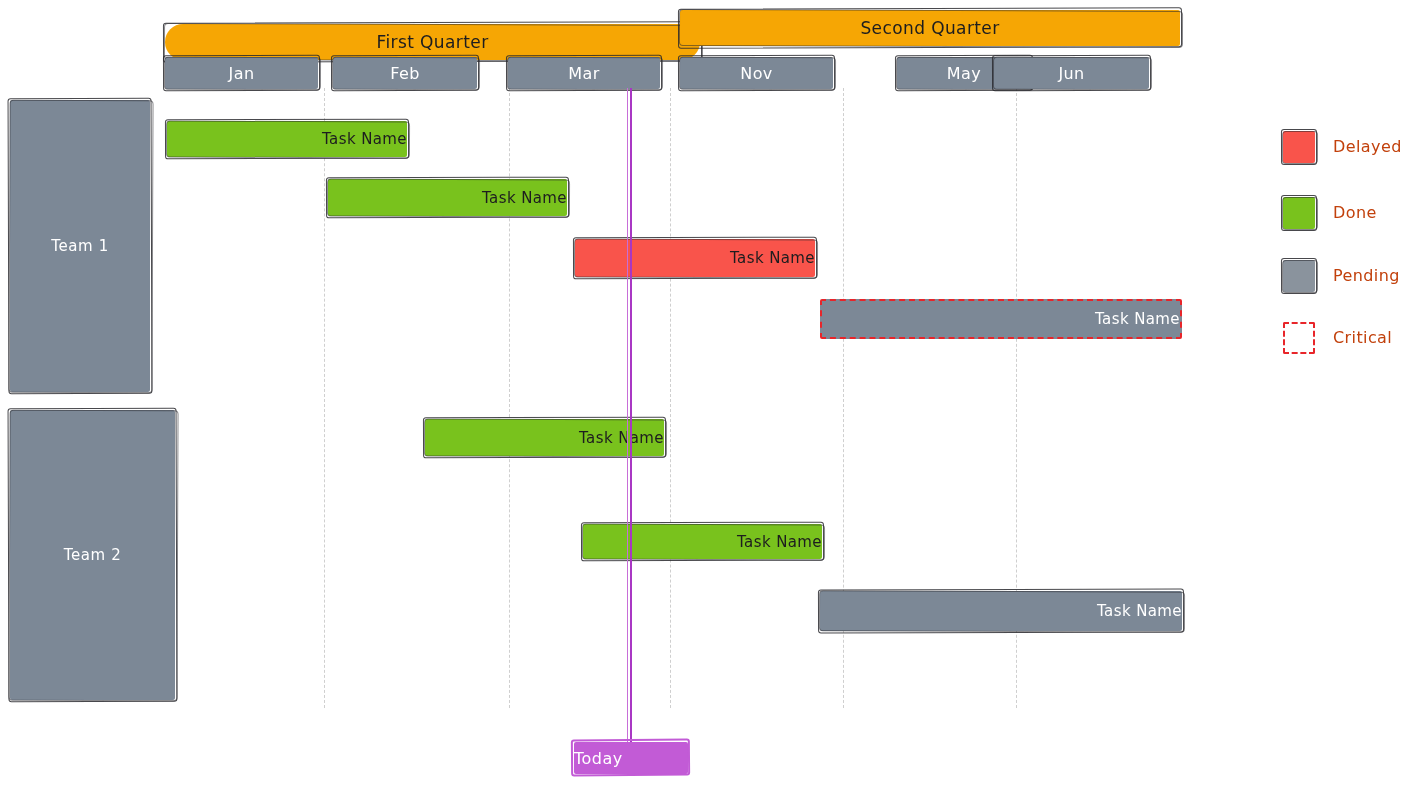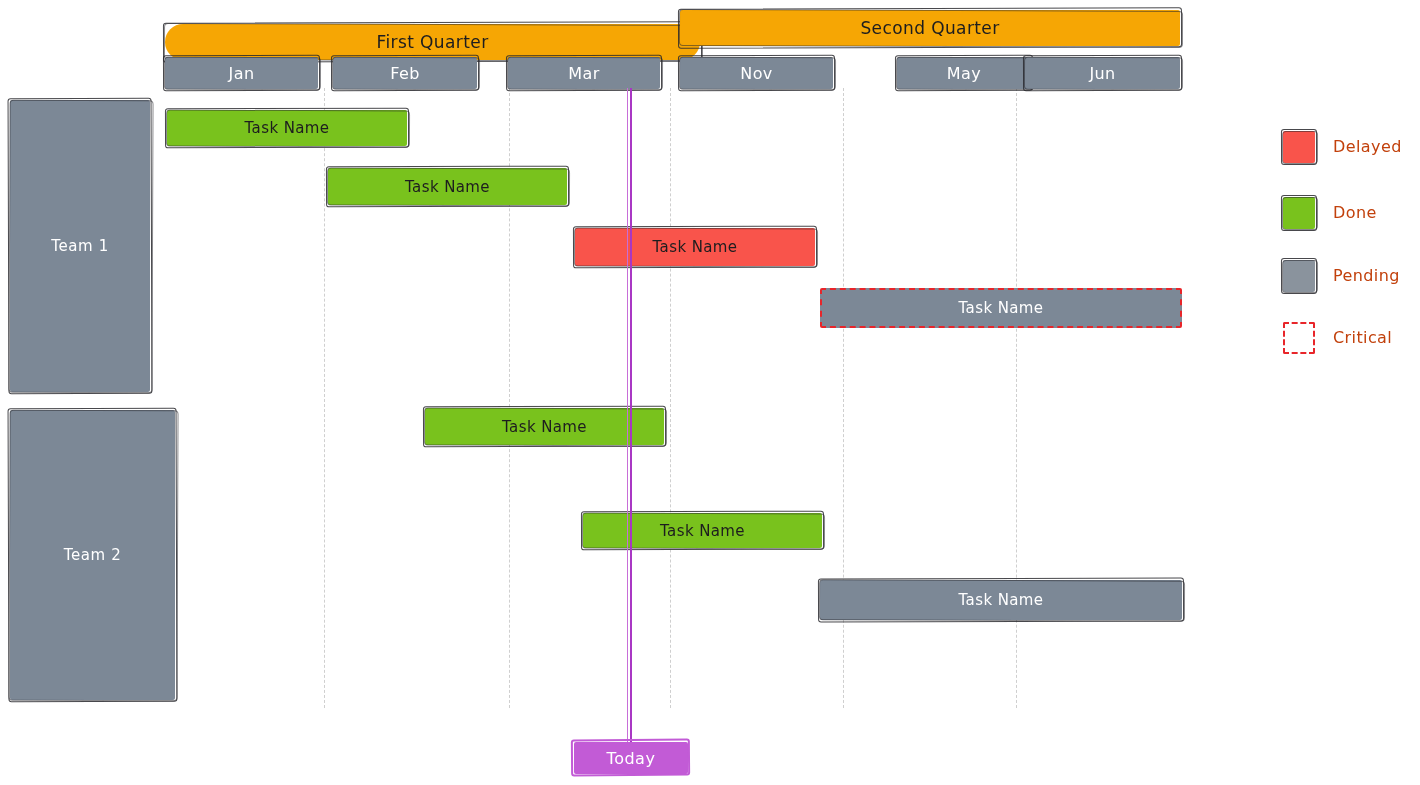--- a/index.html
+++ b/index.html
@@ -89,21 +89,22 @@
   
   .gridline {
     width: 0;
     border-left: 1.6px dashed #cfcfcf;
   }
 
   
   .bar {
     display: flex;
     align-items: center;
-    justify-content: center;
+    justify-content: flex-end;
+    margin-top: 11px;
   }
   .bar-label {
     font-size: 15px;
     letter-spacing: .4px;
     white-space: nowrap;
   }
   .bar.done        { background: #79C21D; }
   .bar.done .bar-label     { color: #1d1d1f; }
   .bar.delayed     { background: #F9544B; }
   .bar.delayed .bar-label  { color: #1d1d1f; }
@@ -124,21 +125,21 @@
     width: 0;
     border-left: 2.2px solid #A937C4;
   }
   .today-line.soft {
     border-left: 1.6px solid #C76ED8;
   }
   .today-box {
     background: #C25BD6;
     display: flex;
     align-items: center;
-    justify-content: center;
+    justify-content: flex-start;
     border-radius: 2px;
   }
   .today-box::after {
     content: "";
     position: absolute;
     left: -3px; top: -3px; right: -2px; bottom: -2px;
     border: 2px solid #C25BD6;
     border-radius: 3px;
     transform: rotate(-0.5deg);
     pointer-events: none;
@@ -198,21 +199,21 @@
       </div>
       <div class="abs sketch month" style="left: 508px; top: 57px; width: 152px;">
         <span class="month-label">Mar</span>
       </div>
       <div class="abs sketch month" style="left: 680px; top: 57px; width: 153px;">
         <span class="month-label">Nov</span>
       </div>
       <div class="abs sketch month" style="left: 850px; top: 57px; width: 134px; margin-left: 47px;">
         <span class="month-label">May</span>
       </div>
-      <div class="abs sketch month" style="left: 1025px; top: 57px; width: 155px;">
+      <div class="abs sketch month" style="left: 994px; top: 57px; width: 155px;">
         <span class="month-label">Jun</span>
       </div>
     </div>
 
   <div id="sections-layer">
       <div class="abs sketch section-block" style="left: 10px; top: 100px; width: 140px; height: 292px;">
         <span class="section-label">Team 1</span>
       </div>
       <div class="abs sketch section-block" style="left: 10px; top: 410px; width: 165px; height: 290px;">
         <span class="section-label">Team 2</span>

